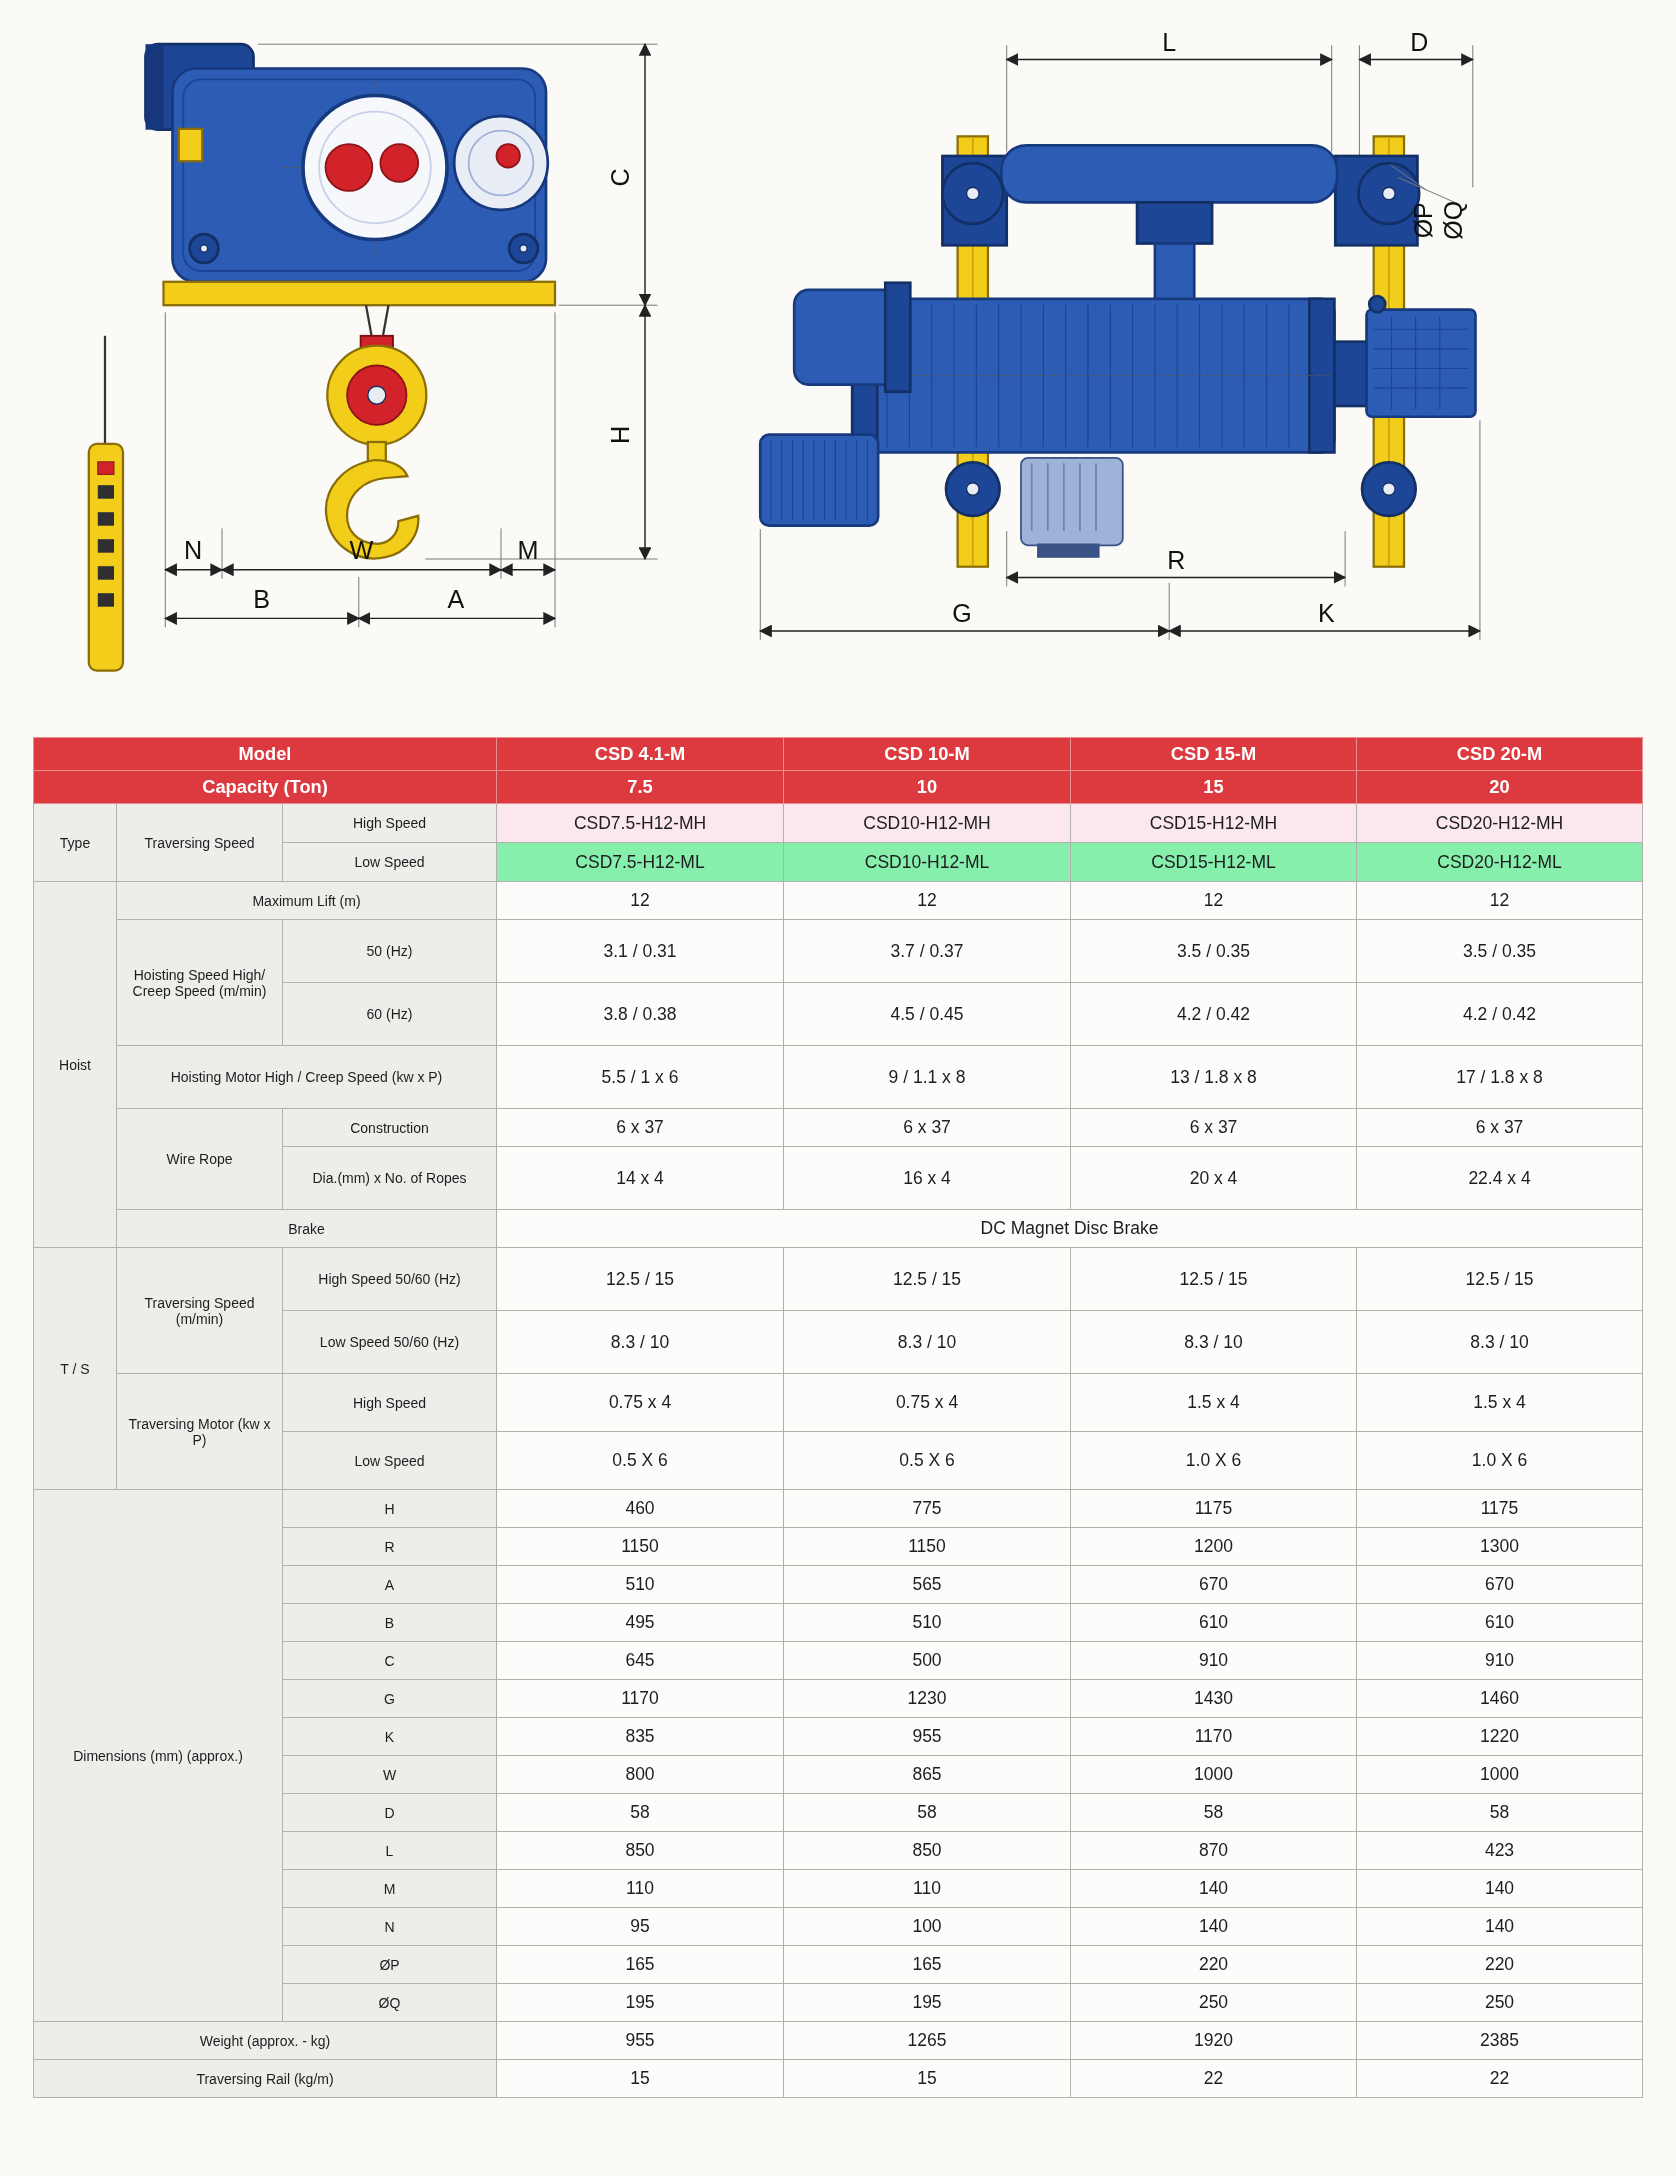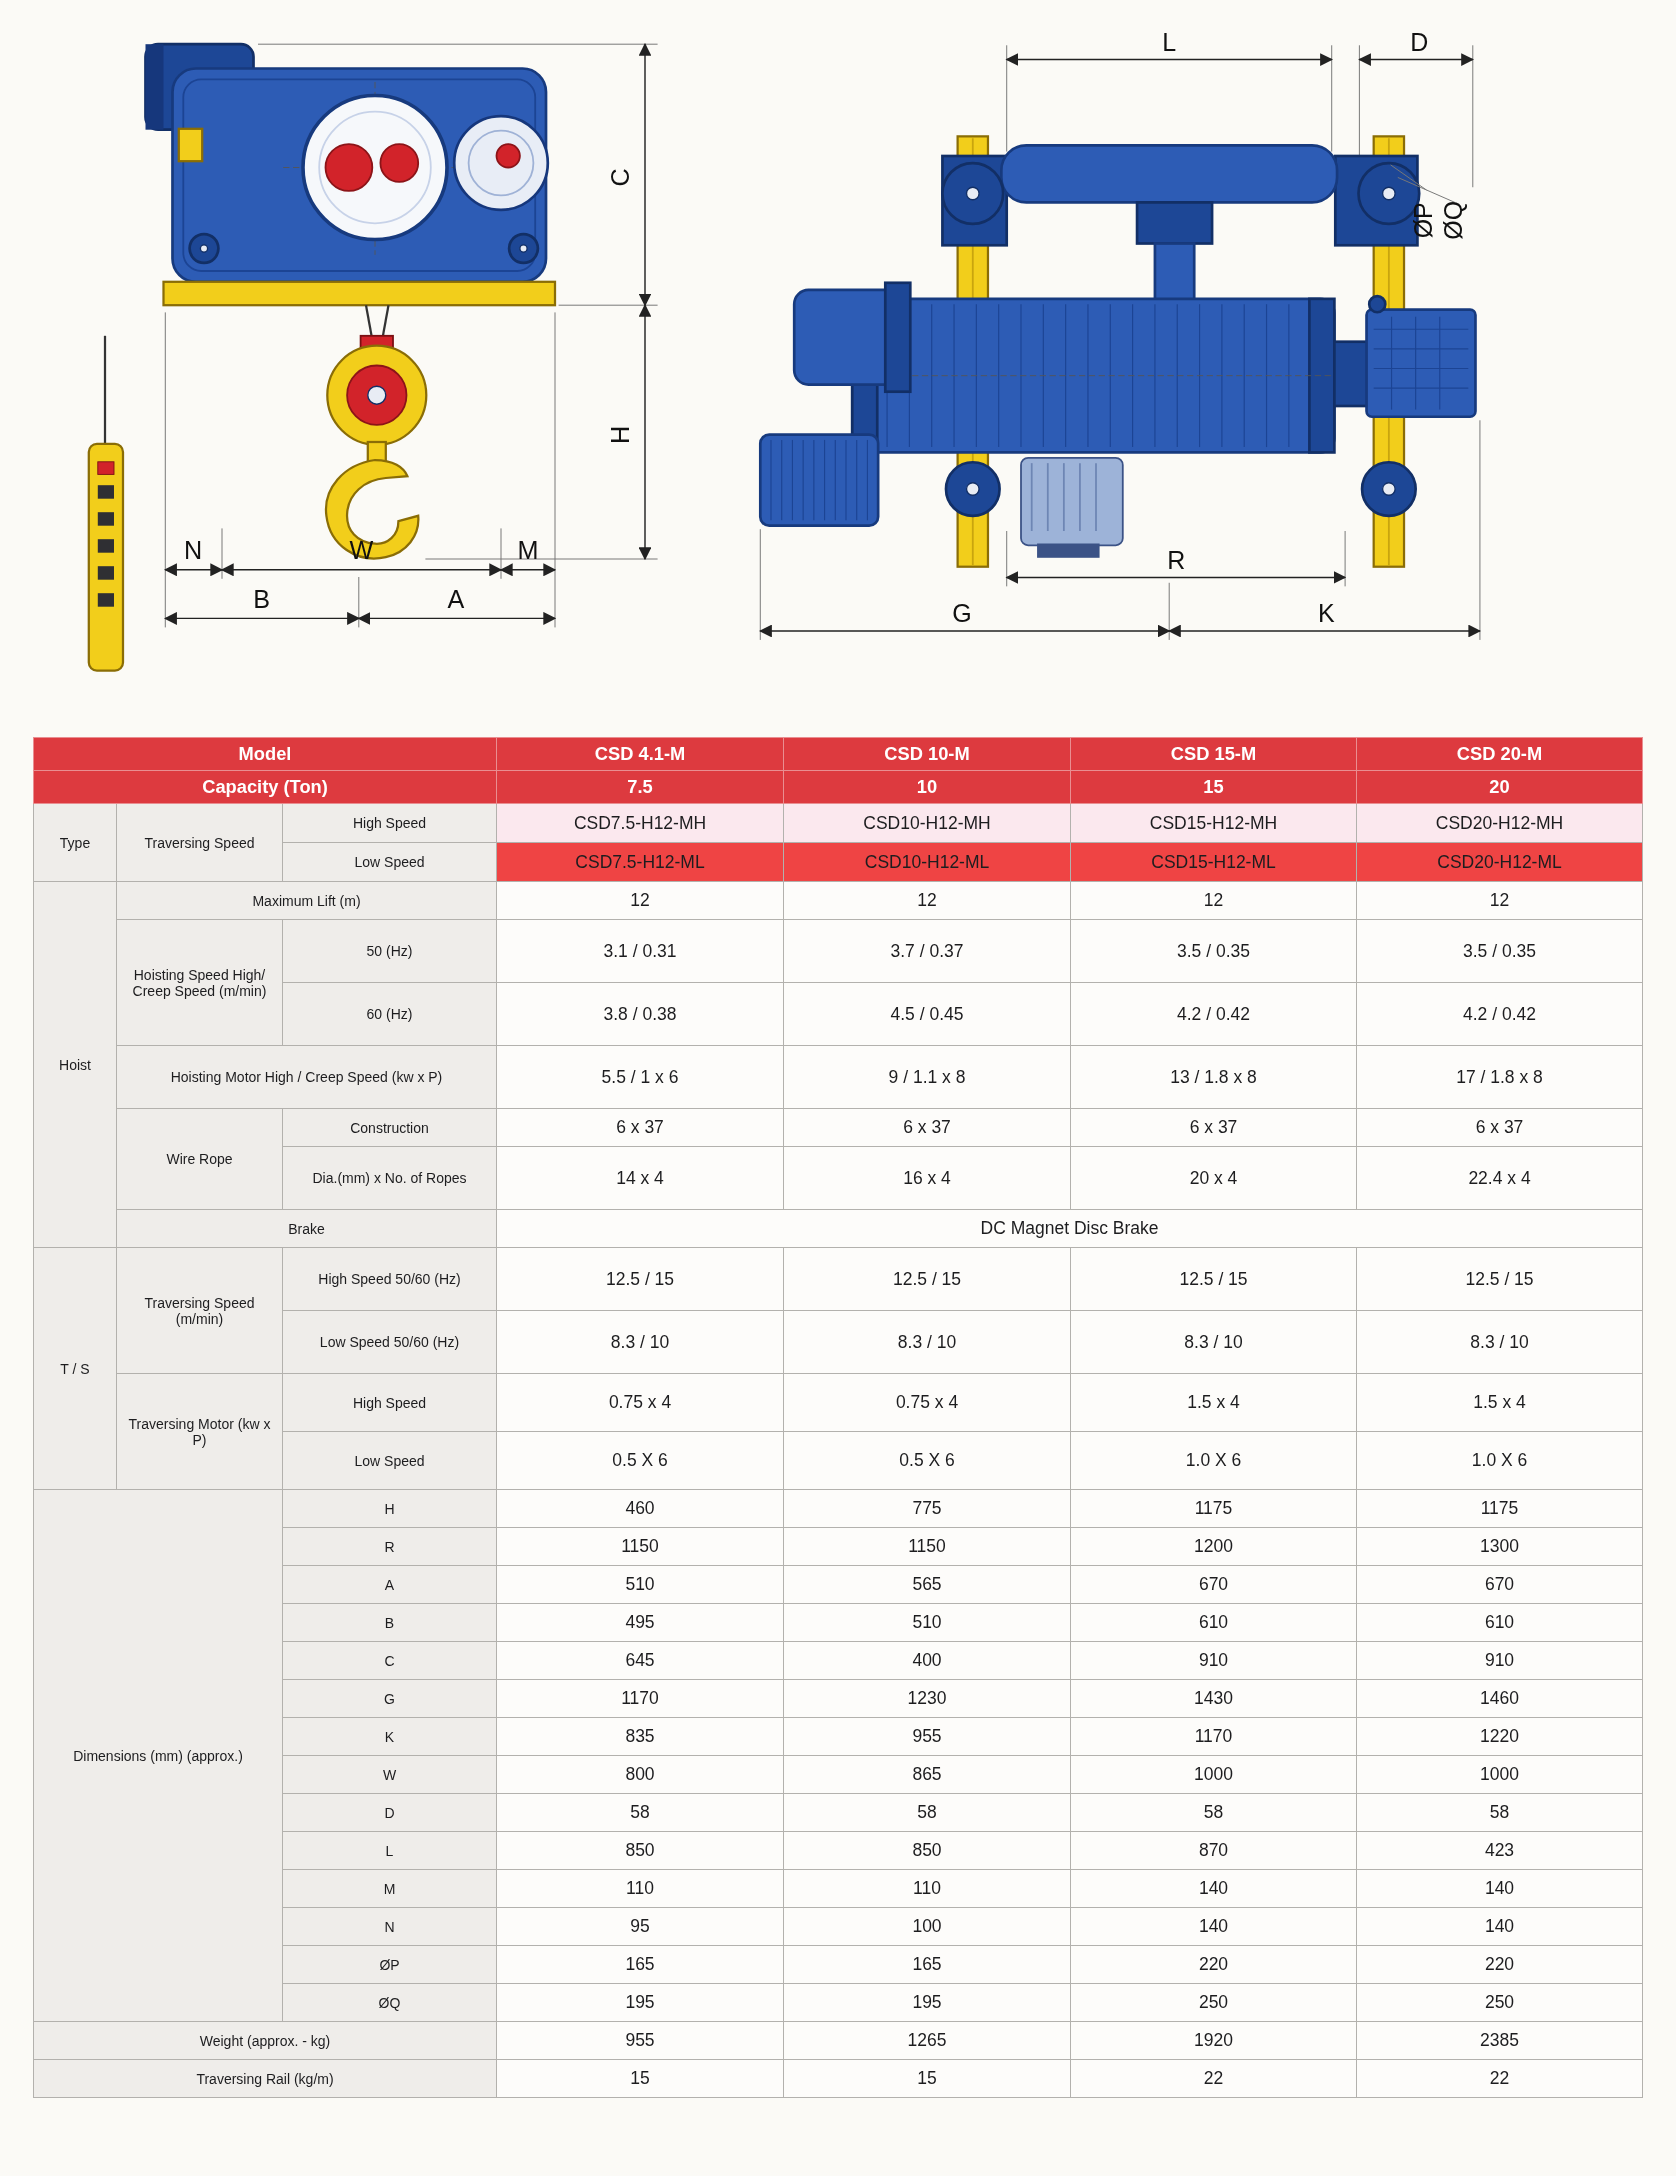--- a/index.html
+++ b/index.html
@@ -25,21 +25,21 @@
   .hub   { fill:#e8ecf4; stroke:#122f66; stroke-width:1.5; }
 
   
   table.spec { border-collapse: collapse; width: 1363px; table-layout: fixed;
                margin-top: 23px; border: 1.7px solid #a3a19d; }
   td { border: 0.9px solid #b3b1ad; text-align: center; vertical-align: middle;
        font-size: 17.5px; padding: 1.7px 5.2px; background: #fdfcfa; overflow: hidden; }
   td.lbl  { background: #efedea; font-size: 14px; }
   td.red  { background: #dd3a3f; color: #fff; font-weight: bold; font-size: 18.3px; border-color: #e98e91; }
   td.pinkA{ background: #fbe8ee; margin-top: 31px; }
-  td.pinkB{ background: #ef4444; margin-left: 6px; }
+  td.pinkB{ background: #86efac; margin-left: 6px; }
   tr.rh38 { height: 33px; } tr.rh44 { height: 38px; } tr.rh45 { height: 39px; }
   tr.rh66 { height: 58px; } tr.rh72 { height: 63px; }
 </style>
 </head>
 <body>
 
 <div class="page">
 
   <div class="drawings">
 
@@ -394,21 +394,21 @@
       <tr class="rh44">
         <td class="lbl">B</td>
         <td>495</td>
         <td>510</td>
         <td>610</td>
         <td>610</td>
       </tr>
       <tr class="rh44">
         <td class="lbl">C</td>
         <td>645</td>
-        <td>400</td>
+        <td>500</td>
         <td>910</td>
         <td>910</td>
       </tr>
       <tr class="rh44">
         <td class="lbl">G</td>
         <td>1170</td>
         <td>1230</td>
         <td>1430</td>
         <td>1460</td>
       </tr>

